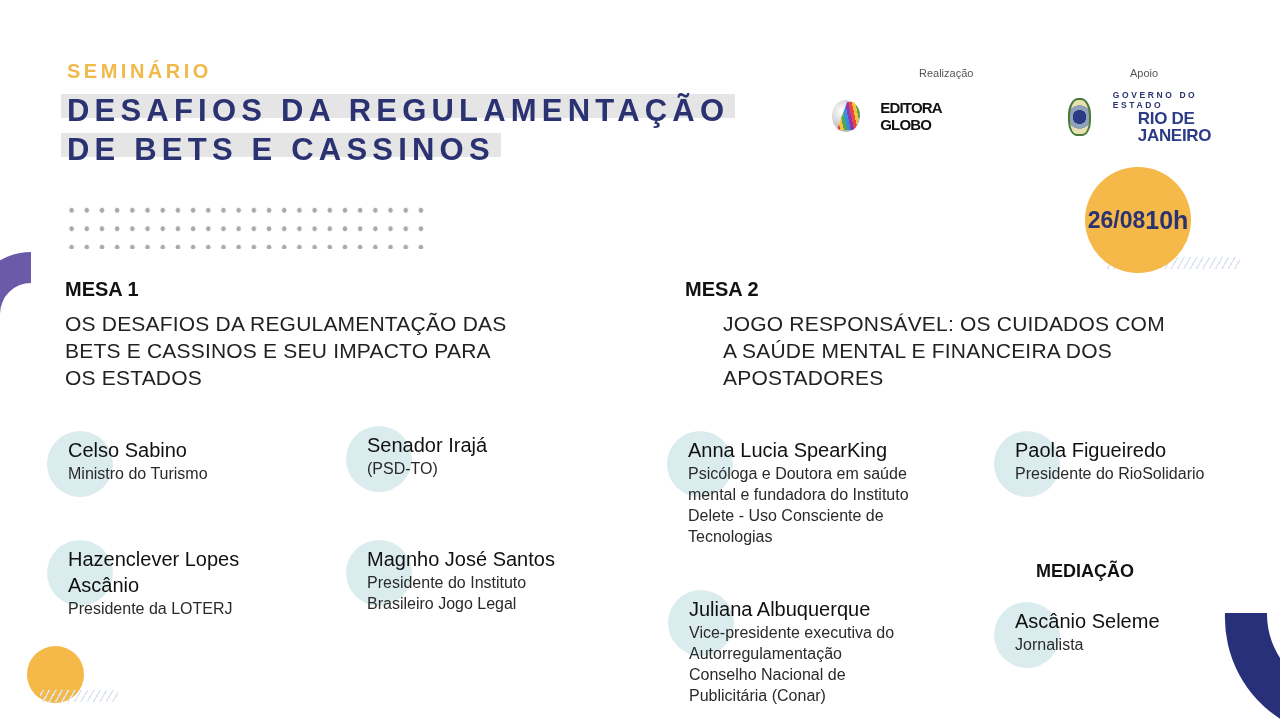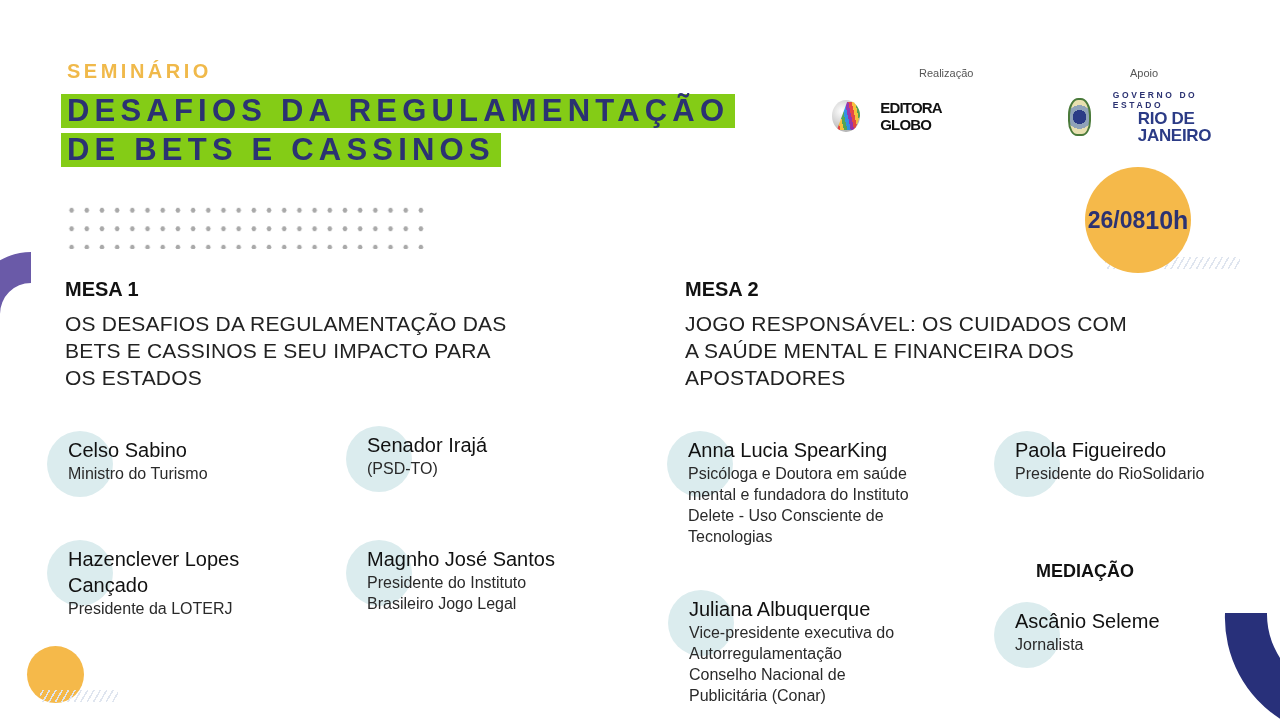--- a/index.html
+++ b/index.html
@@ -2,21 +2,21 @@
 <html><head>
 <meta charset="utf-8">
 <style>
   html, body { margin:0; padding:0; }
   body { width:1280px; height:720px; position:relative; overflow:hidden; background:#ffffff;
          font-family:"Liberation Sans", "DejaVu Sans", sans-serif; color:#1a1a1a; }
   .abs { position:absolute; }
 
   
   .kicker { left:67px; top:60px; font-size:20px; font-weight:bold; letter-spacing:3.5px; color:#f0b94a; }
-  .title-line { left:61px; height:34px; background:#84cc16; color:#2b3272; font-weight:bold;
+  .title-line { left:61px; height:24px; background:#e5e5e5; color:#2b3272; font-weight:bold;
                 font-size:31px; letter-spacing:5.2px; line-height:34px; padding:0 6px; white-space:nowrap; }
   .title-line.l1 { top:94px; }
   .title-line.l2 { top:133px; }
 
   .dots { left:64px; top:201px; width:360px; height:48px;
           background-image: radial-gradient(circle, #a9a9a9 2.2px, transparent 2.6px);
           background-size:15.2px 18.5px; background-position:0 0; }
 
   
   .sp-label { font-size:11px; color:#555; }
@@ -101,32 +101,32 @@
   <div class="role">Ministro do Turismo</div>
 </div>
 <div class="speaker" style="left:367px;top:432px;">
   <div class="bubble" style="top:-6px;"></div>
   <div class="name">Senador Irajá</div>
   <div class="role">(PSD-TO)</div>
 </div>
 <div class="speaker" style="left:68px;top:546px;">
   <div class="bubble"></div>
   <div class="name">Hazenclever Lopes</div>
-  <div class="name">Cançado</div>
+  <div class="name">Ascânio</div>
   <div class="role">Presidente da LOTERJ</div>
 </div>
 <div class="speaker" style="left:367px;top:546px;">
   <div class="bubble"></div>
   <div class="name">Magnho José Santos</div>
   <div class="role">Presidente do Instituto</div>
   <div class="role">Brasileiro Jogo Legal</div>
 </div>
 
 <div class="abs mesa-h" style="left:685px;top:278px;">MESA 2</div>
-<div class="abs mesa-t" style="left:685px;top:310px;">
+<div class="abs mesa-t" style="left:723px;top:310px;">
   <div>JOGO RESPONSÁVEL: OS CUIDADOS COM</div>
   <div>A SAÚDE MENTAL E FINANCEIRA DOS</div>
   <div>APOSTADORES</div>
 </div>
 
 <div class="speaker" style="left:688px;top:437px;">
   <div class="bubble"></div>
   <div class="name">Anna Lucia SpearKing</div>
   <div class="role">Psicóloga e Doutora em saúde</div>
   <div class="role">mental e fundadora do Instituto</div>

